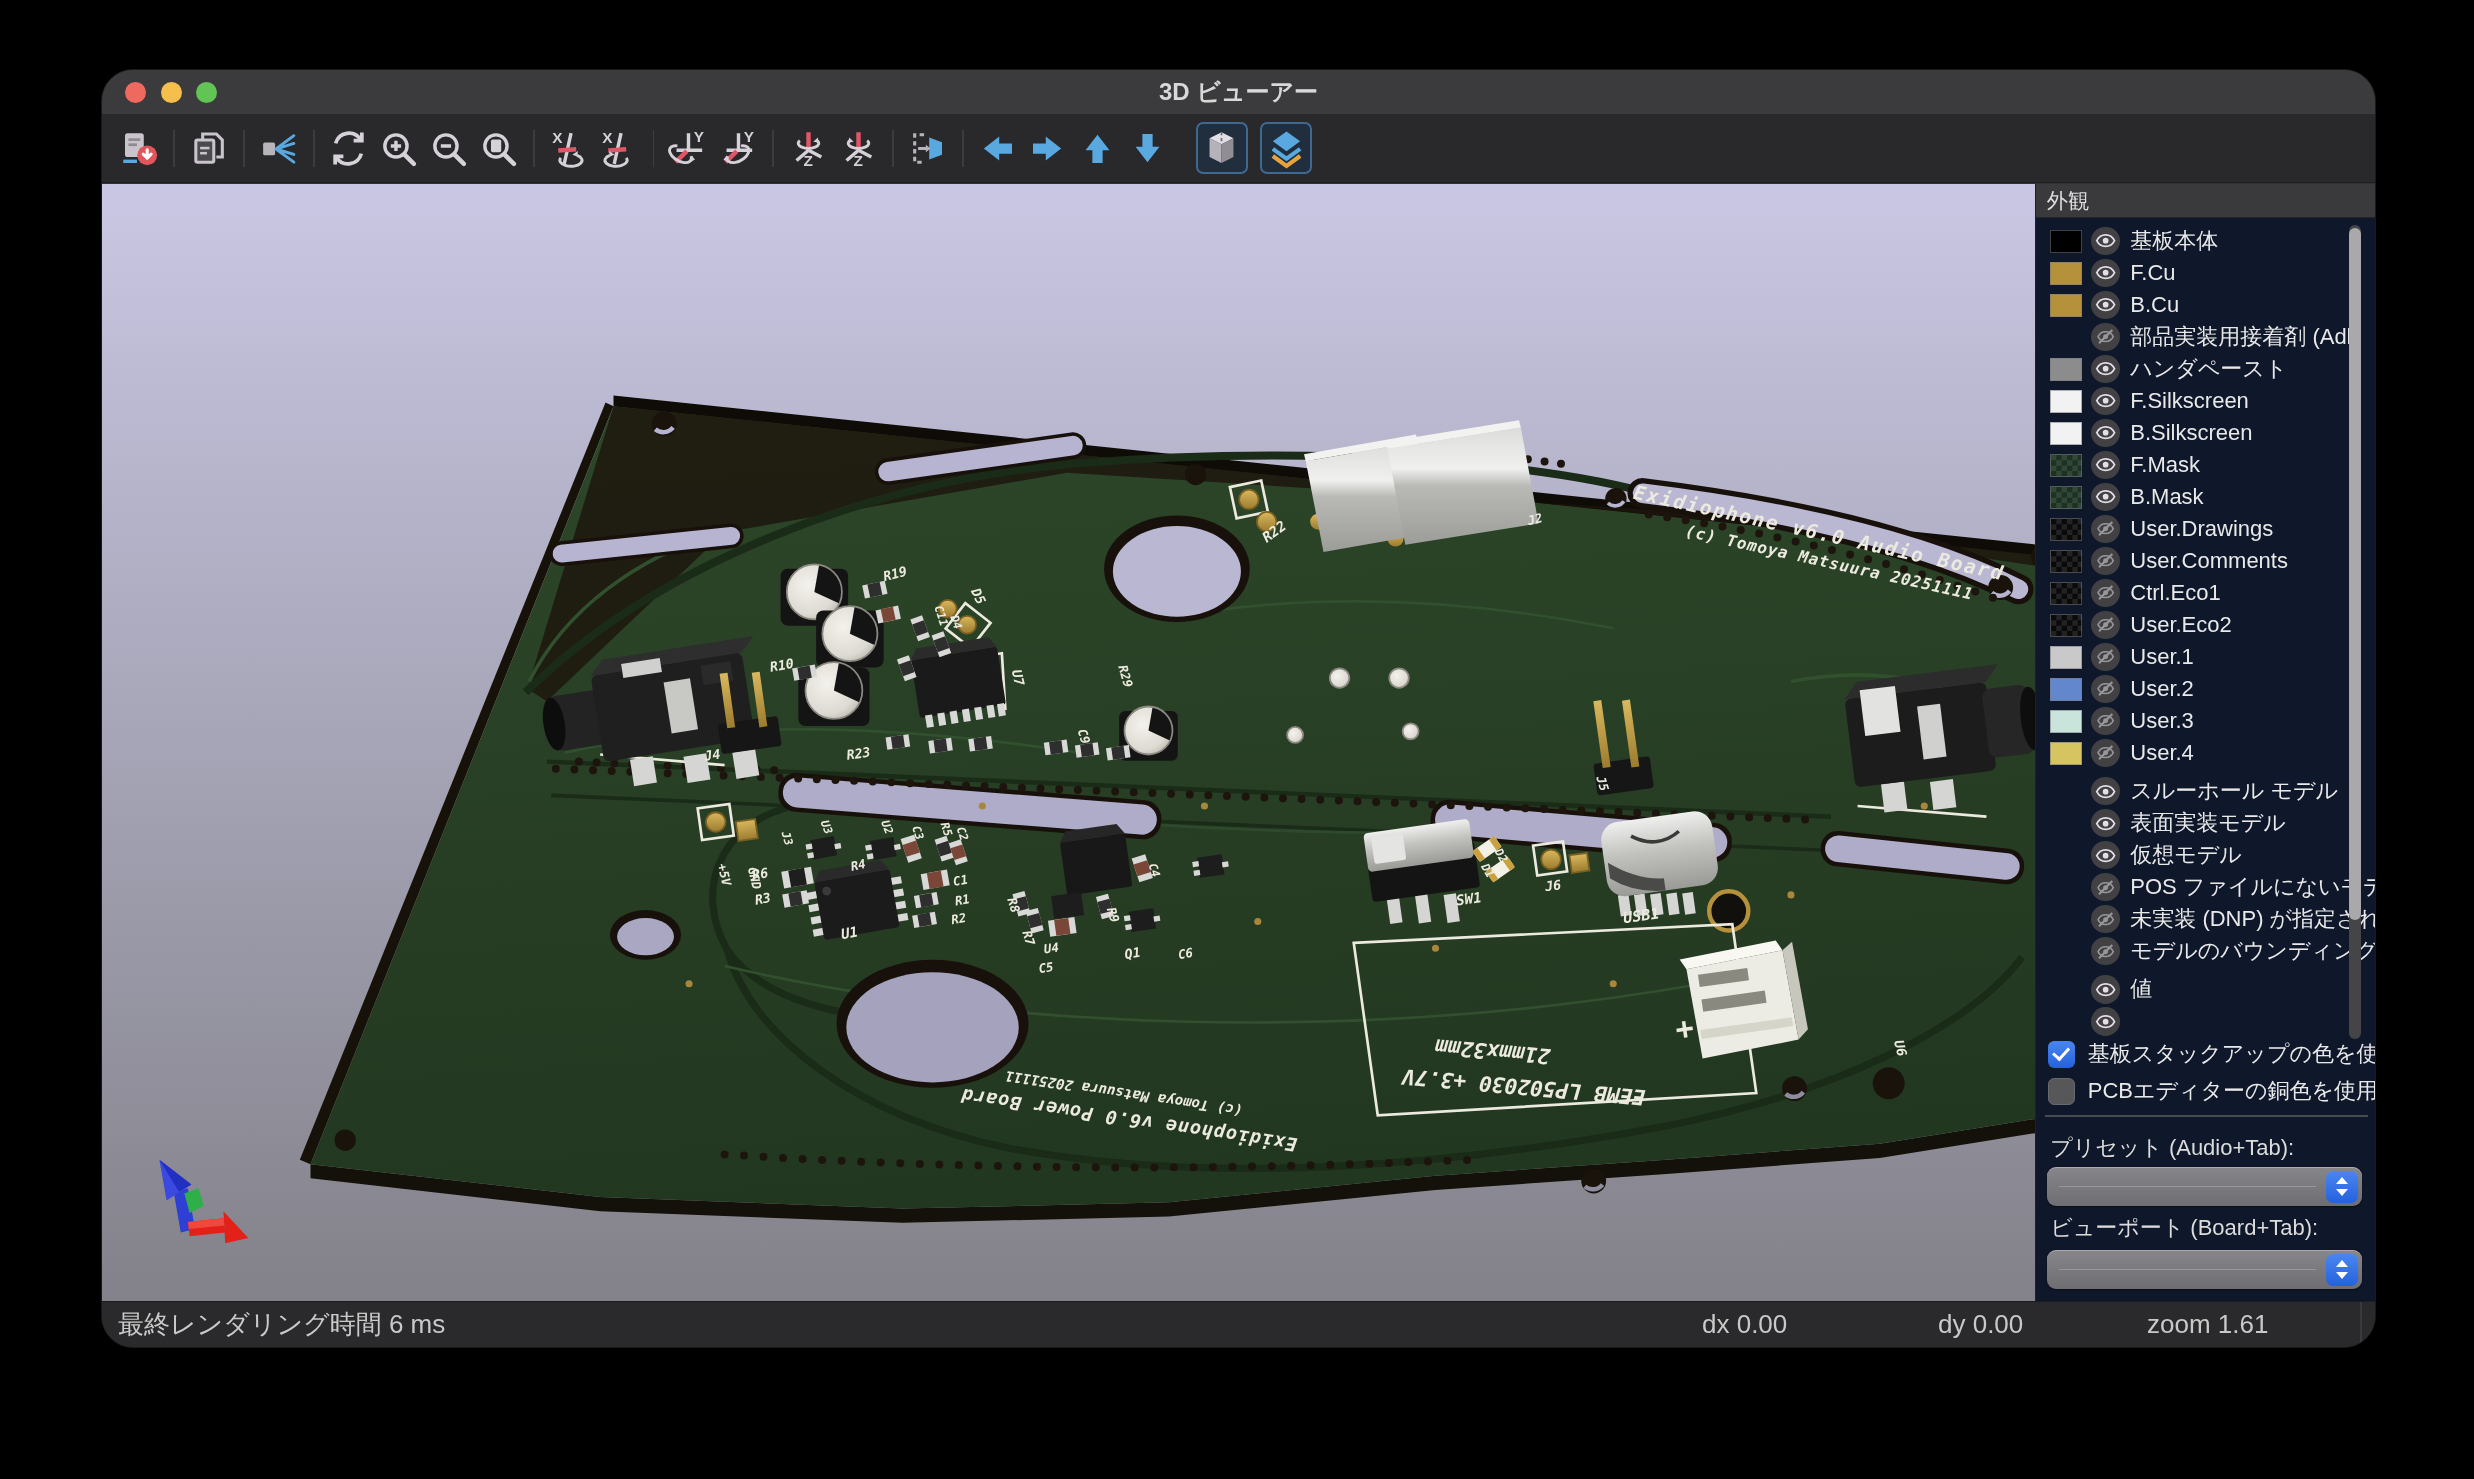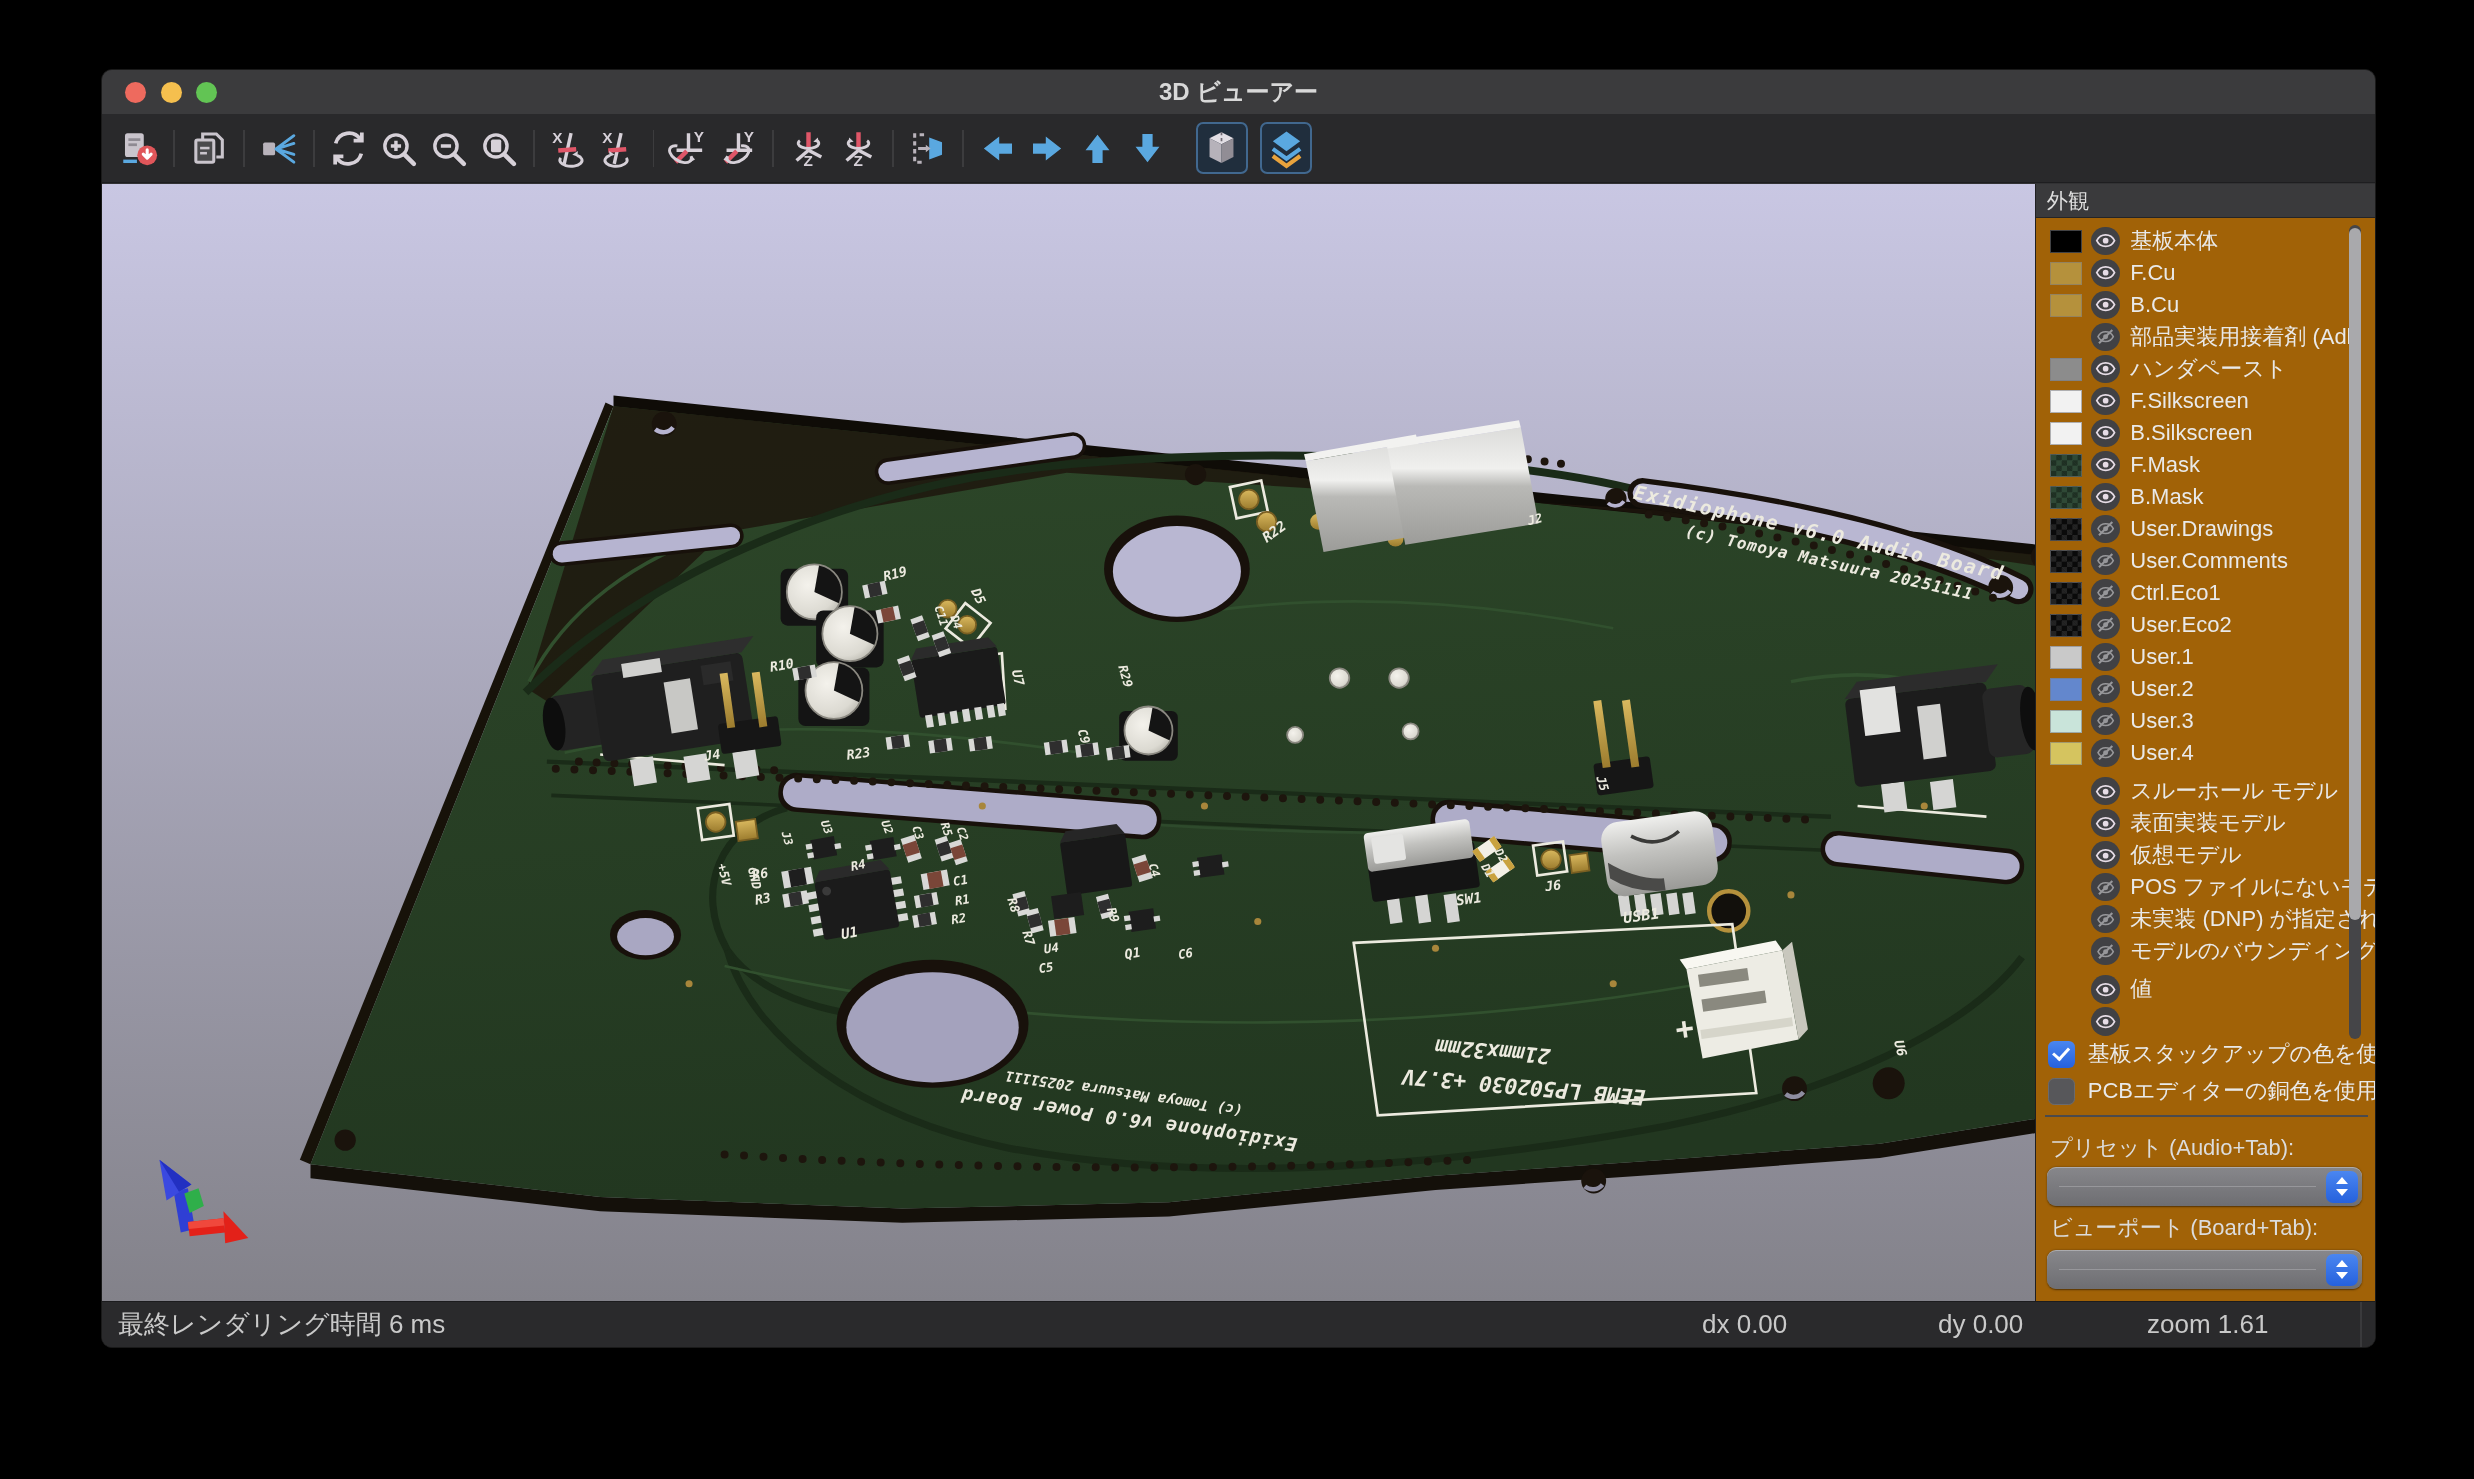--- a/index.html
+++ b/index.html
@@ -1,40 +1,40 @@
 <!DOCTYPE html>
 <html style="font-size:14.2px"><head>
 <meta charset="utf-8">
 <style>
   html,body{margin:0;padding:0;background:#000;}
   .stage{position:relative;width:2475px;height:1479px;background:#000;overflow:hidden;
          font-family:"Liberation Sans","DejaVu Sans",sans-serif;}
   .window{position:absolute;left:101px;top:69px;width:2273px;height:1277px;background:#323234;
-          border-radius:11px;overflow:hidden;border:0.9px solid #1a1a1a;}
+          border-radius:32px;overflow:hidden;border:0.9px solid #1a1a1a;}
   
   .titlebar{position:absolute;left:0;top:0;width:100%;height:44px;background:#3b3b3d;border-bottom:0.9px solid #2a2a2c;}
   .tl{position:absolute;top:11.6px;width:21.3px;height:21.3px;border-radius:50%;}
   .tl.r{left:23px;background:#ee6a5e;} .tl.y{left:59px;background:#f5bf4e;} .tl.g{left:94px;background:#62c454;}
   .title{position:absolute;left:0;top:0;width:100%;height:44px;line-height:44px;text-align:center;
          color:#d8d8d8;font-size:24px;font-weight:600;}
   
   .toolbar{position:absolute;left:0;top:44px;width:100%;height:69px;background:#29292b;
            display:flex;align-items:center;padding-left:12.4px;box-sizing:border-box;border-bottom:0.9px solid #1e1e20;}
   .tbtn{width:50px;height:50px;display:flex;align-items:center;justify-content:center;flex:0 0 auto;border-radius:7.1px;}
   .tbtn svg{width:41px;height:41px;}
   .tbtn.toggled{background:#202e3d;border:2.7px solid #41688f;width:52px;height:52px;box-sizing:border-box;}
   .tsep{width:1.8px;height:37px;background:#3c3c3e;margin:0 9px;flex:0 0 auto;}
   .tgap{width:23px;flex:0 0 auto;}
   .axl{font-family:"Liberation Sans",sans-serif;font-size:9px;font-weight:700;fill:#d6d0d8;}
   
   .viewport{position:absolute;left:0;top:114px;width:1933px;height:1117px;
             background:linear-gradient(#c9c7e3,#83828a);}
   .viewport svg{position:absolute;left:0;top:0;}
   
-  .sidebar{position:absolute;left:1933px;top:114px;width:340px;height:1117px;background:#a16207;
+  .sidebar{position:absolute;left:1933px;top:114px;width:340px;height:1117px;background:#0f172a;
            border-left:1.8px solid #202022;box-sizing:border-box;overflow:hidden;}
   .sb-header{position:absolute;left:0;top:0;width:100%;height:34px;background:#3a3a3c;border-bottom:1.8px solid #242426;
              color:#dedede;font-size:21.3px;line-height:34px;padding-left:10.7px;box-sizing:border-box;}
   .sb-list{position:absolute;left:0;top:34px;width:100%;height:823px;overflow:hidden;padding-top:7.1px;box-sizing:border-box;}
   .row{height:32px;display:flex;align-items:center;white-space:nowrap;overflow:hidden;}
   .row.gap{margin-top:6.2px;}
   .swatch{width:32px;height:23px;margin-left:14.2px;flex:0 0 auto;border:0.9px solid rgba(120,120,124,.55);box-sizing:border-box;}
   .swatch.none{visibility:hidden;}
   .swatch.checker{background-image:
       linear-gradient(45deg,rgba(0,0,0,.35) 25%,transparent 25%,transparent 75%,rgba(0,0,0,.35) 75%),

